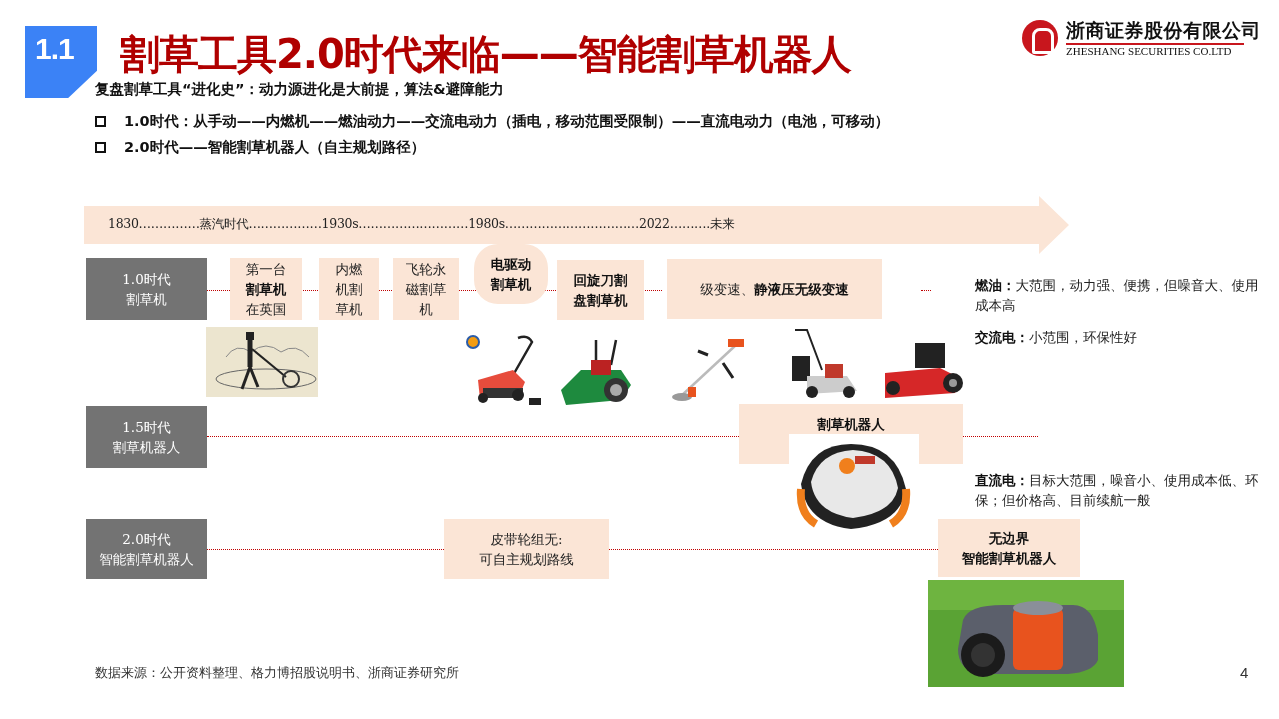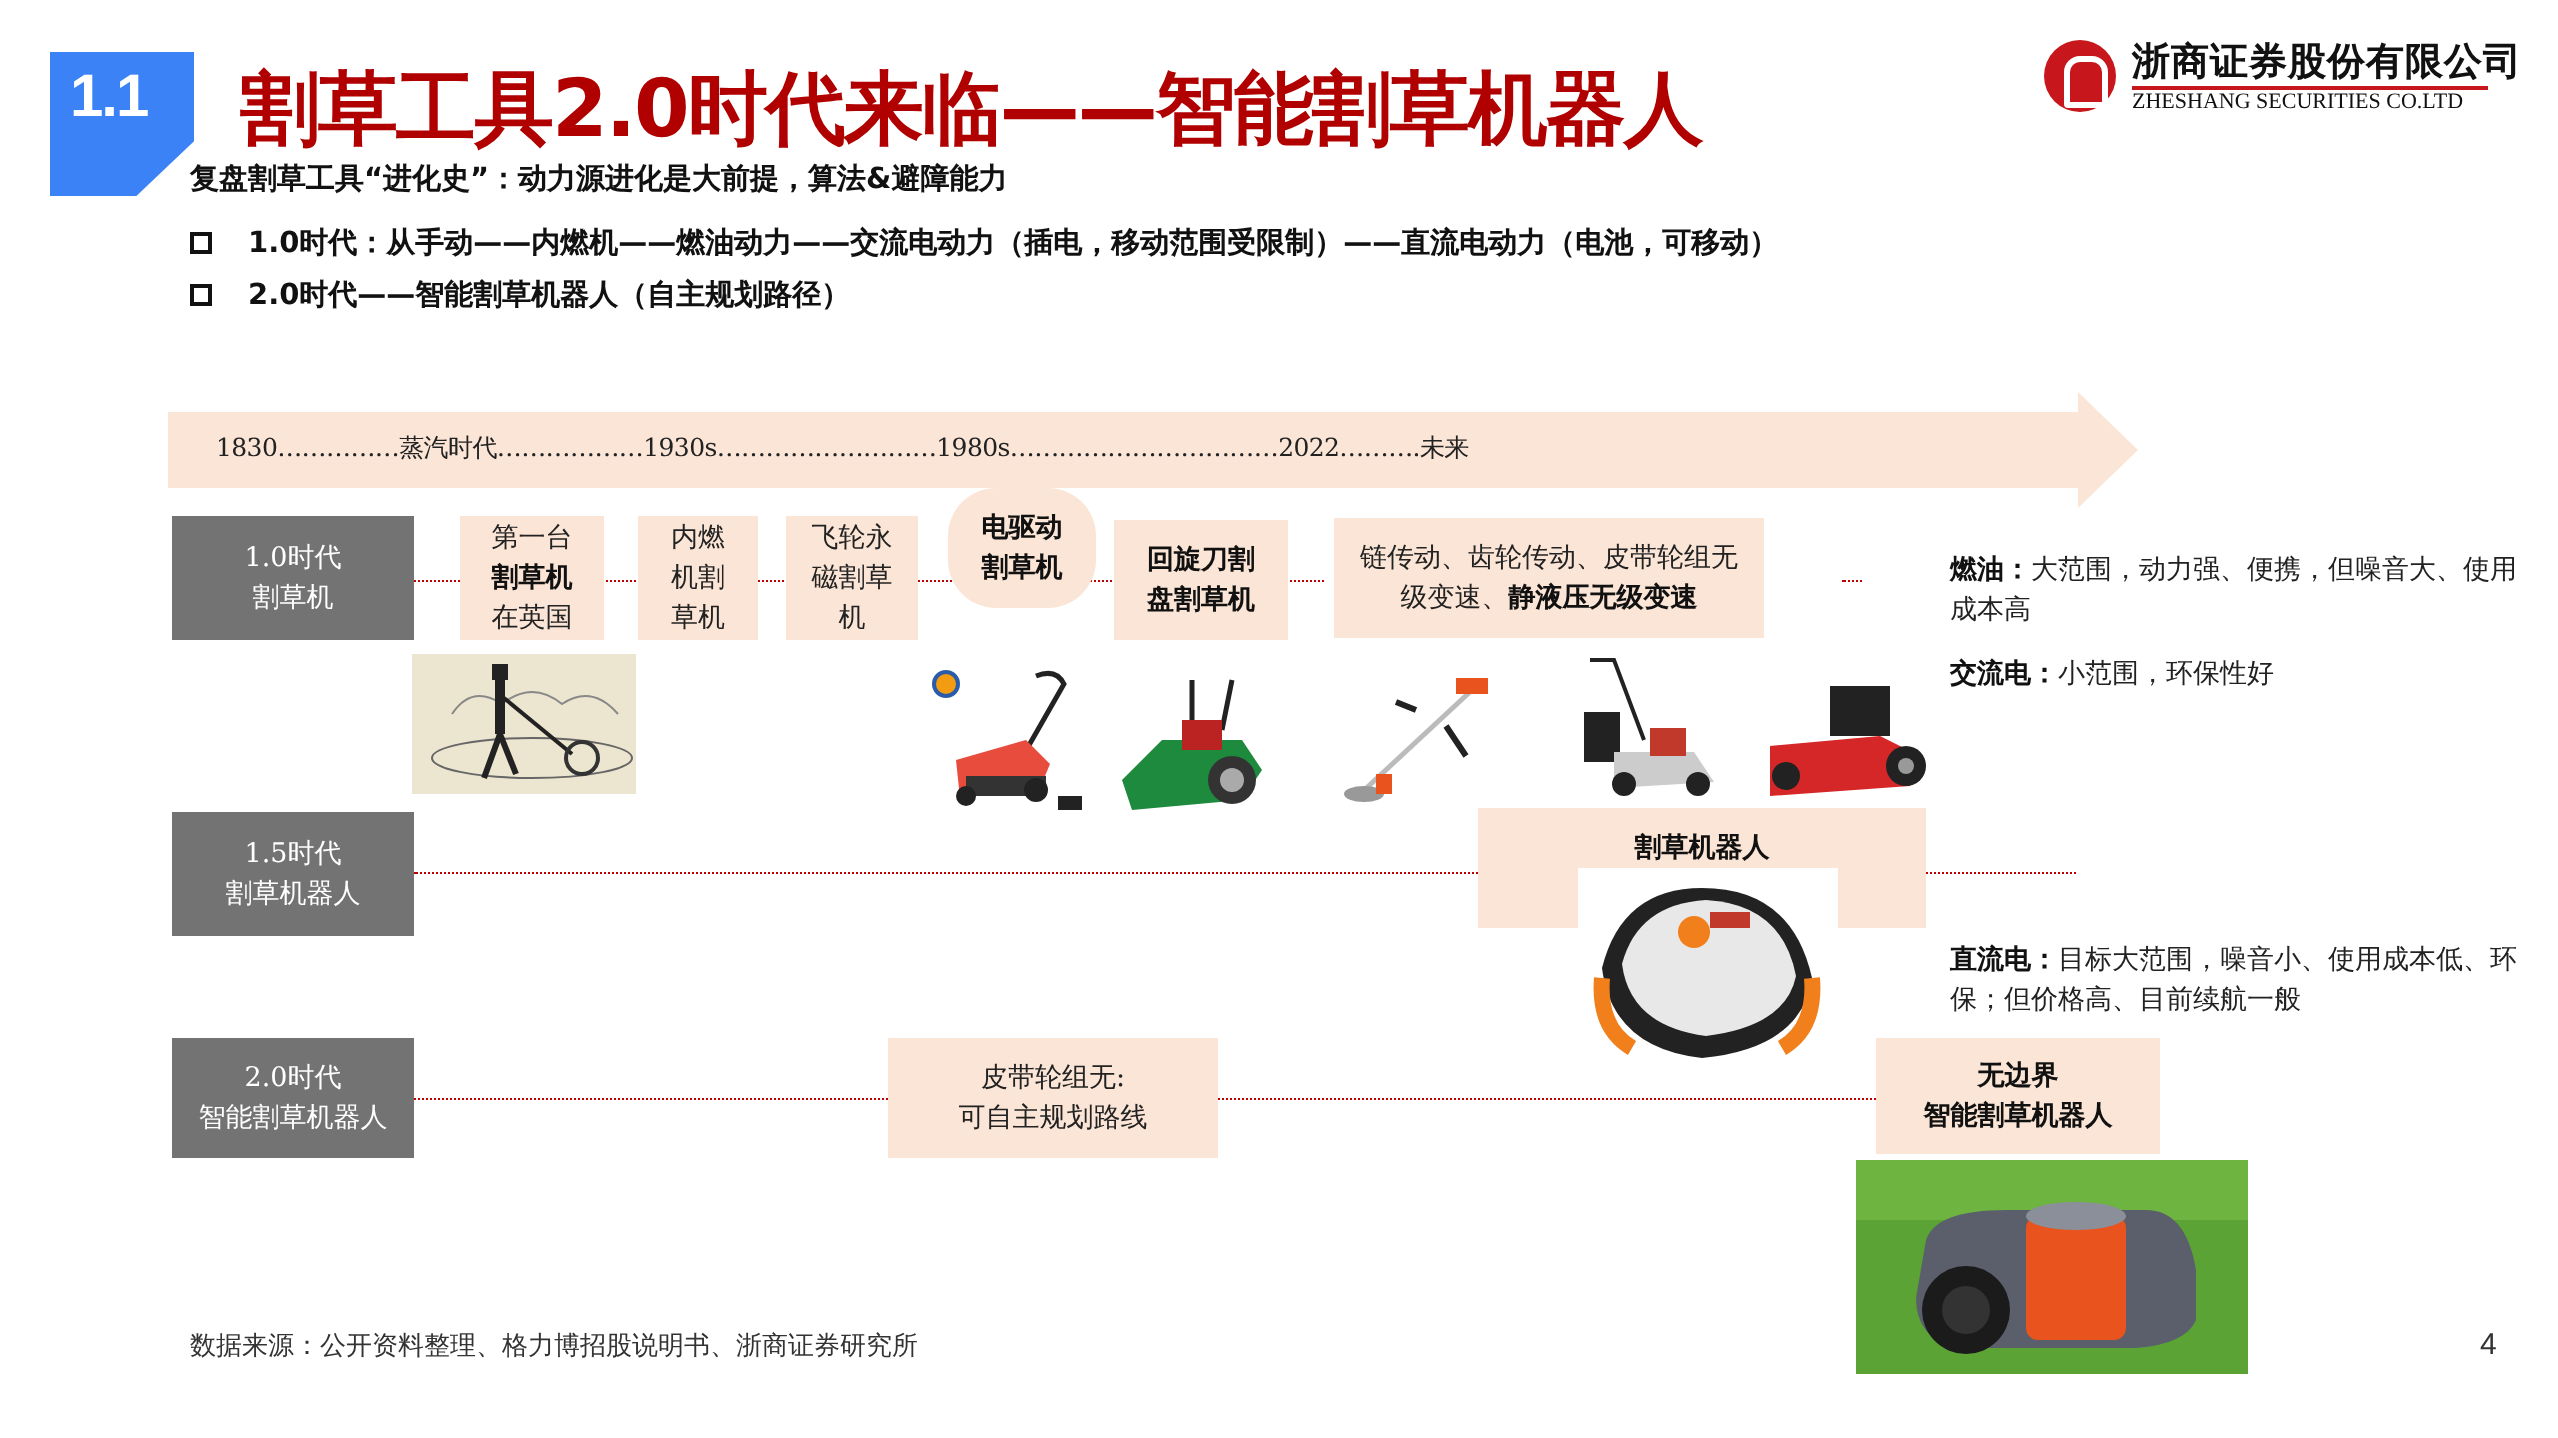--- a/index.html
+++ b/index.html
@@ -114,21 +114,20 @@
 </div>
 <div class="abs pbox" style="left:474px; top:244px; width:74px; height:60px;border-radius:24px;">
   <b>电驱动</b>
     <b>割草机</b>
 </div>
 <div class="abs pbox" style="left:557px; top:260px; width:87px; height:60px;">
   <b>回旋刀割</b>
     <b>盘割草机</b>
 </div>
 <div class="abs pbox" style="left:667px; top:259px; width:215px; height:60px;">
-  <span>链传动、齿轮传动、皮带轮组无</span>
   <span><span>级变速、</span><b>静液压无级变速</b></span>
 </div>
 
 <div class="abs note" style="left:975px; top:275px; width:290px;">
   <b>燃油：</b><span>大范围，动力强、便携，但噪音大、使用成本高</span>
 </div>
 <div class="abs note" style="left:975px; top:327px; width:290px;">
   <b>交流电：</b><span>小范围，环保性好</span>
 </div>
 

